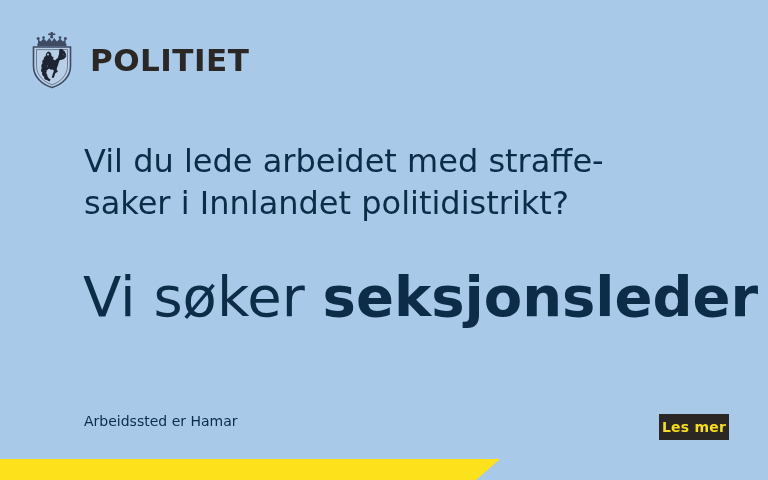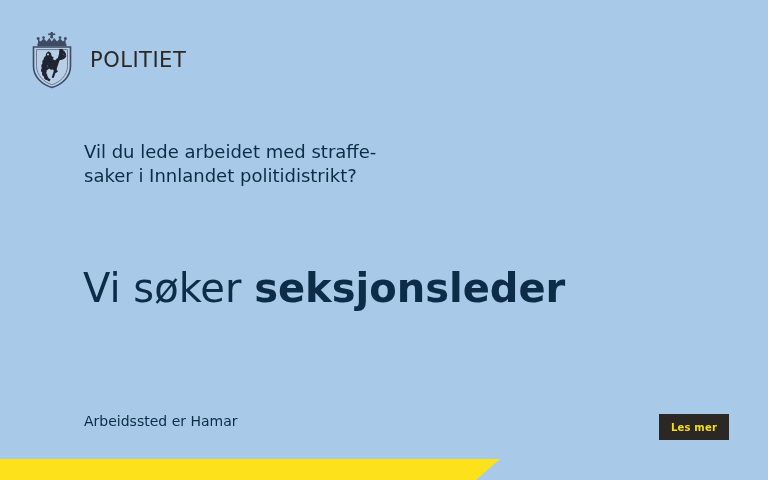--- a/index.html
+++ b/index.html
@@ -30,47 +30,47 @@
     align-items: center;
     gap: 12px;
   }
   .brand-emblem {
     width: 52px;
     height: 58px;
     display: block;
   }
   .brand-wordmark {
     font-family: "DejaVu Sans", "Liberation Sans", sans-serif;
-    font-weight: normal;
-    font-size: 21px;
+    font-weight: bold;
+    font-size: 31px;
     letter-spacing: 0.5px;
     color: #2b2724;
     line-height: 1;
     white-space: nowrap;
   }
 
   
   .intro {
     position: absolute;
     left: 84px;
     top: 140px;
     width: 560px;
-    font-size: 18px;
+    font-size: 32px;
     line-height: 1.32;
     font-weight: normal;
     color: #0c2c48;
     white-space: pre-line;
   }
 
   
   .headline {
     position: absolute;
     left: 83px;
     top: 266px;
-    font-size: 40px;
+    font-size: 56px;
     line-height: 1.1;
     color: #0c2c48;
     white-space: nowrap;
   }
   .headline .light {
     font-weight: normal;
   }
   .headline .strong {
     font-weight: bold;
   }
@@ -90,21 +90,21 @@
     position: absolute;
     left: 659px;
     top: 414px;
     width: 70px;
     height: 26px;
     background: #2b2724;
     border: none;
     color: #f8dd17;
     font-family: "DejaVu Sans", "Liberation Sans", sans-serif;
     font-weight: bold;
-    font-size: 10px;
+    font-size: 14px;
     letter-spacing: 0.2px;
     display: flex;
     align-items: center;
     justify-content: center;
     cursor: pointer;
     padding: 0;
   }
 
   
   .accent-band {

